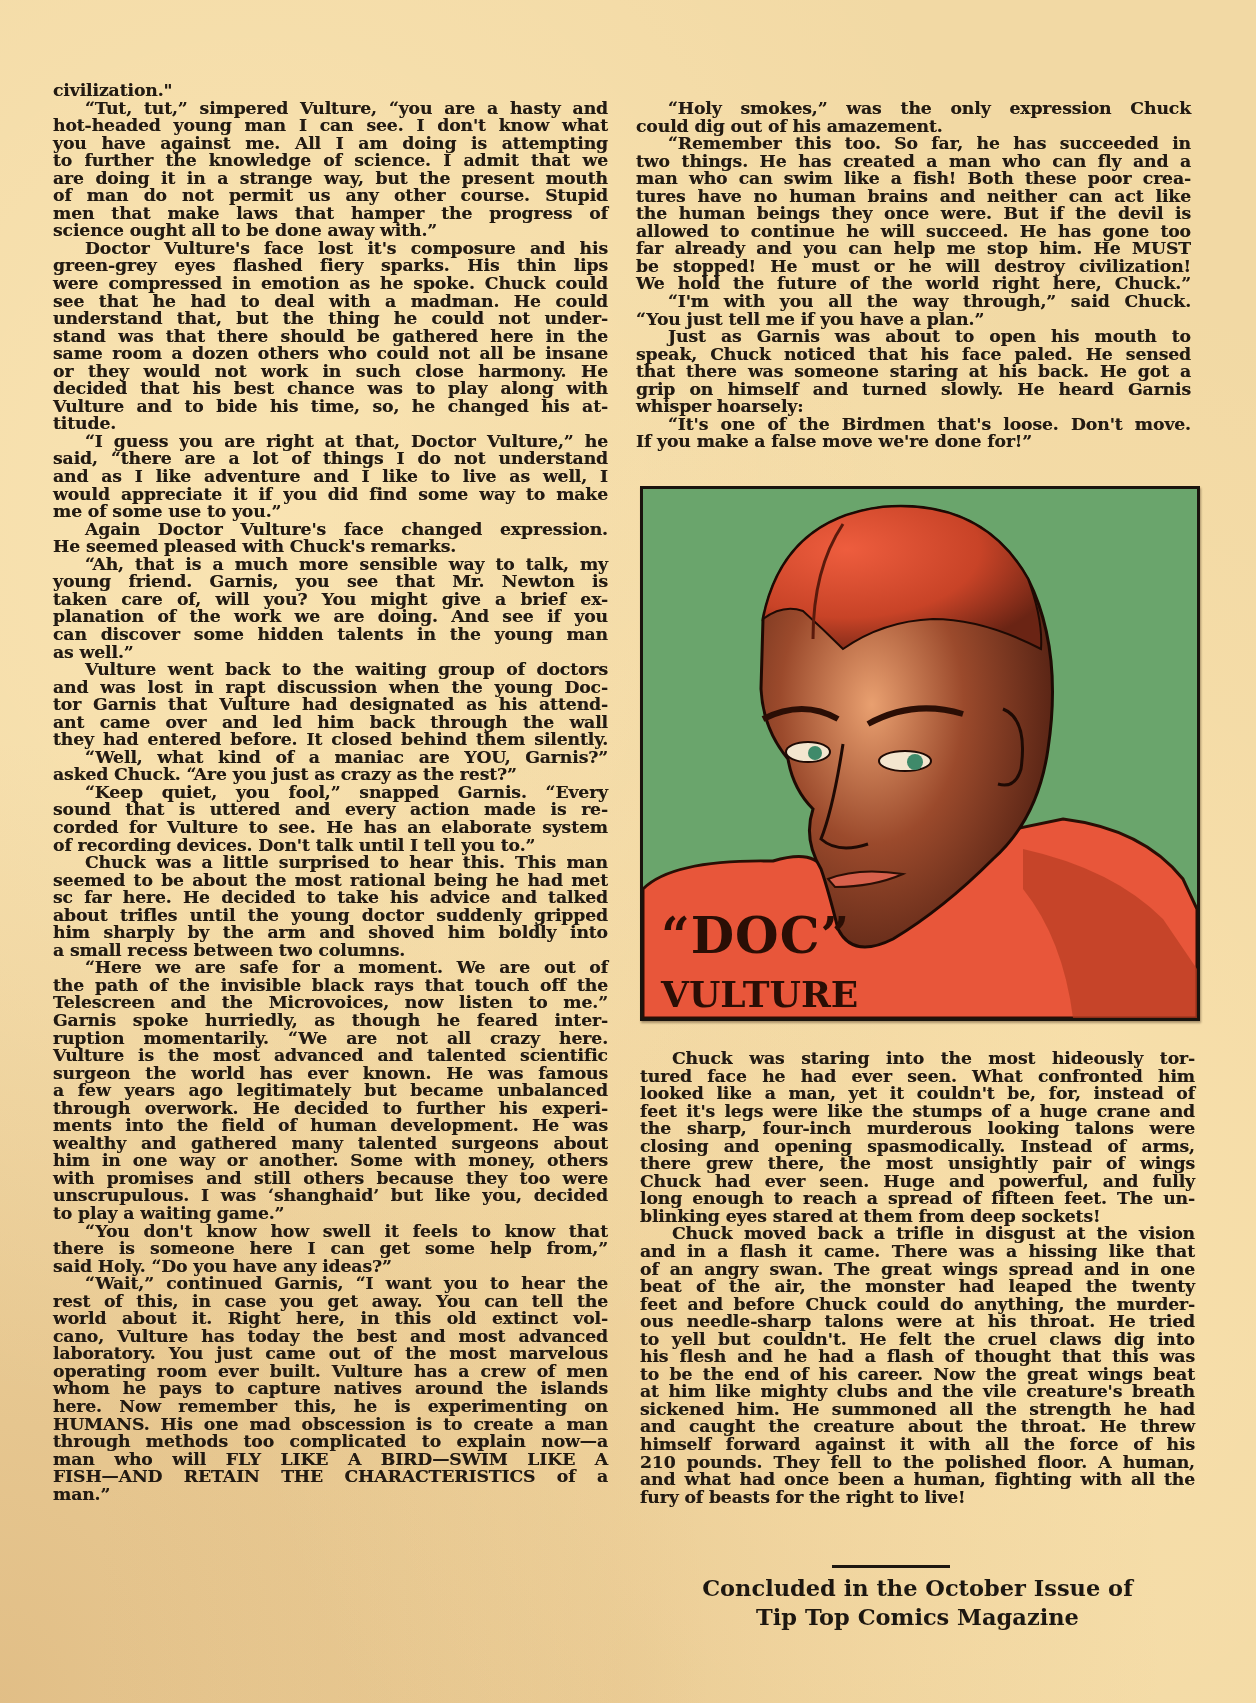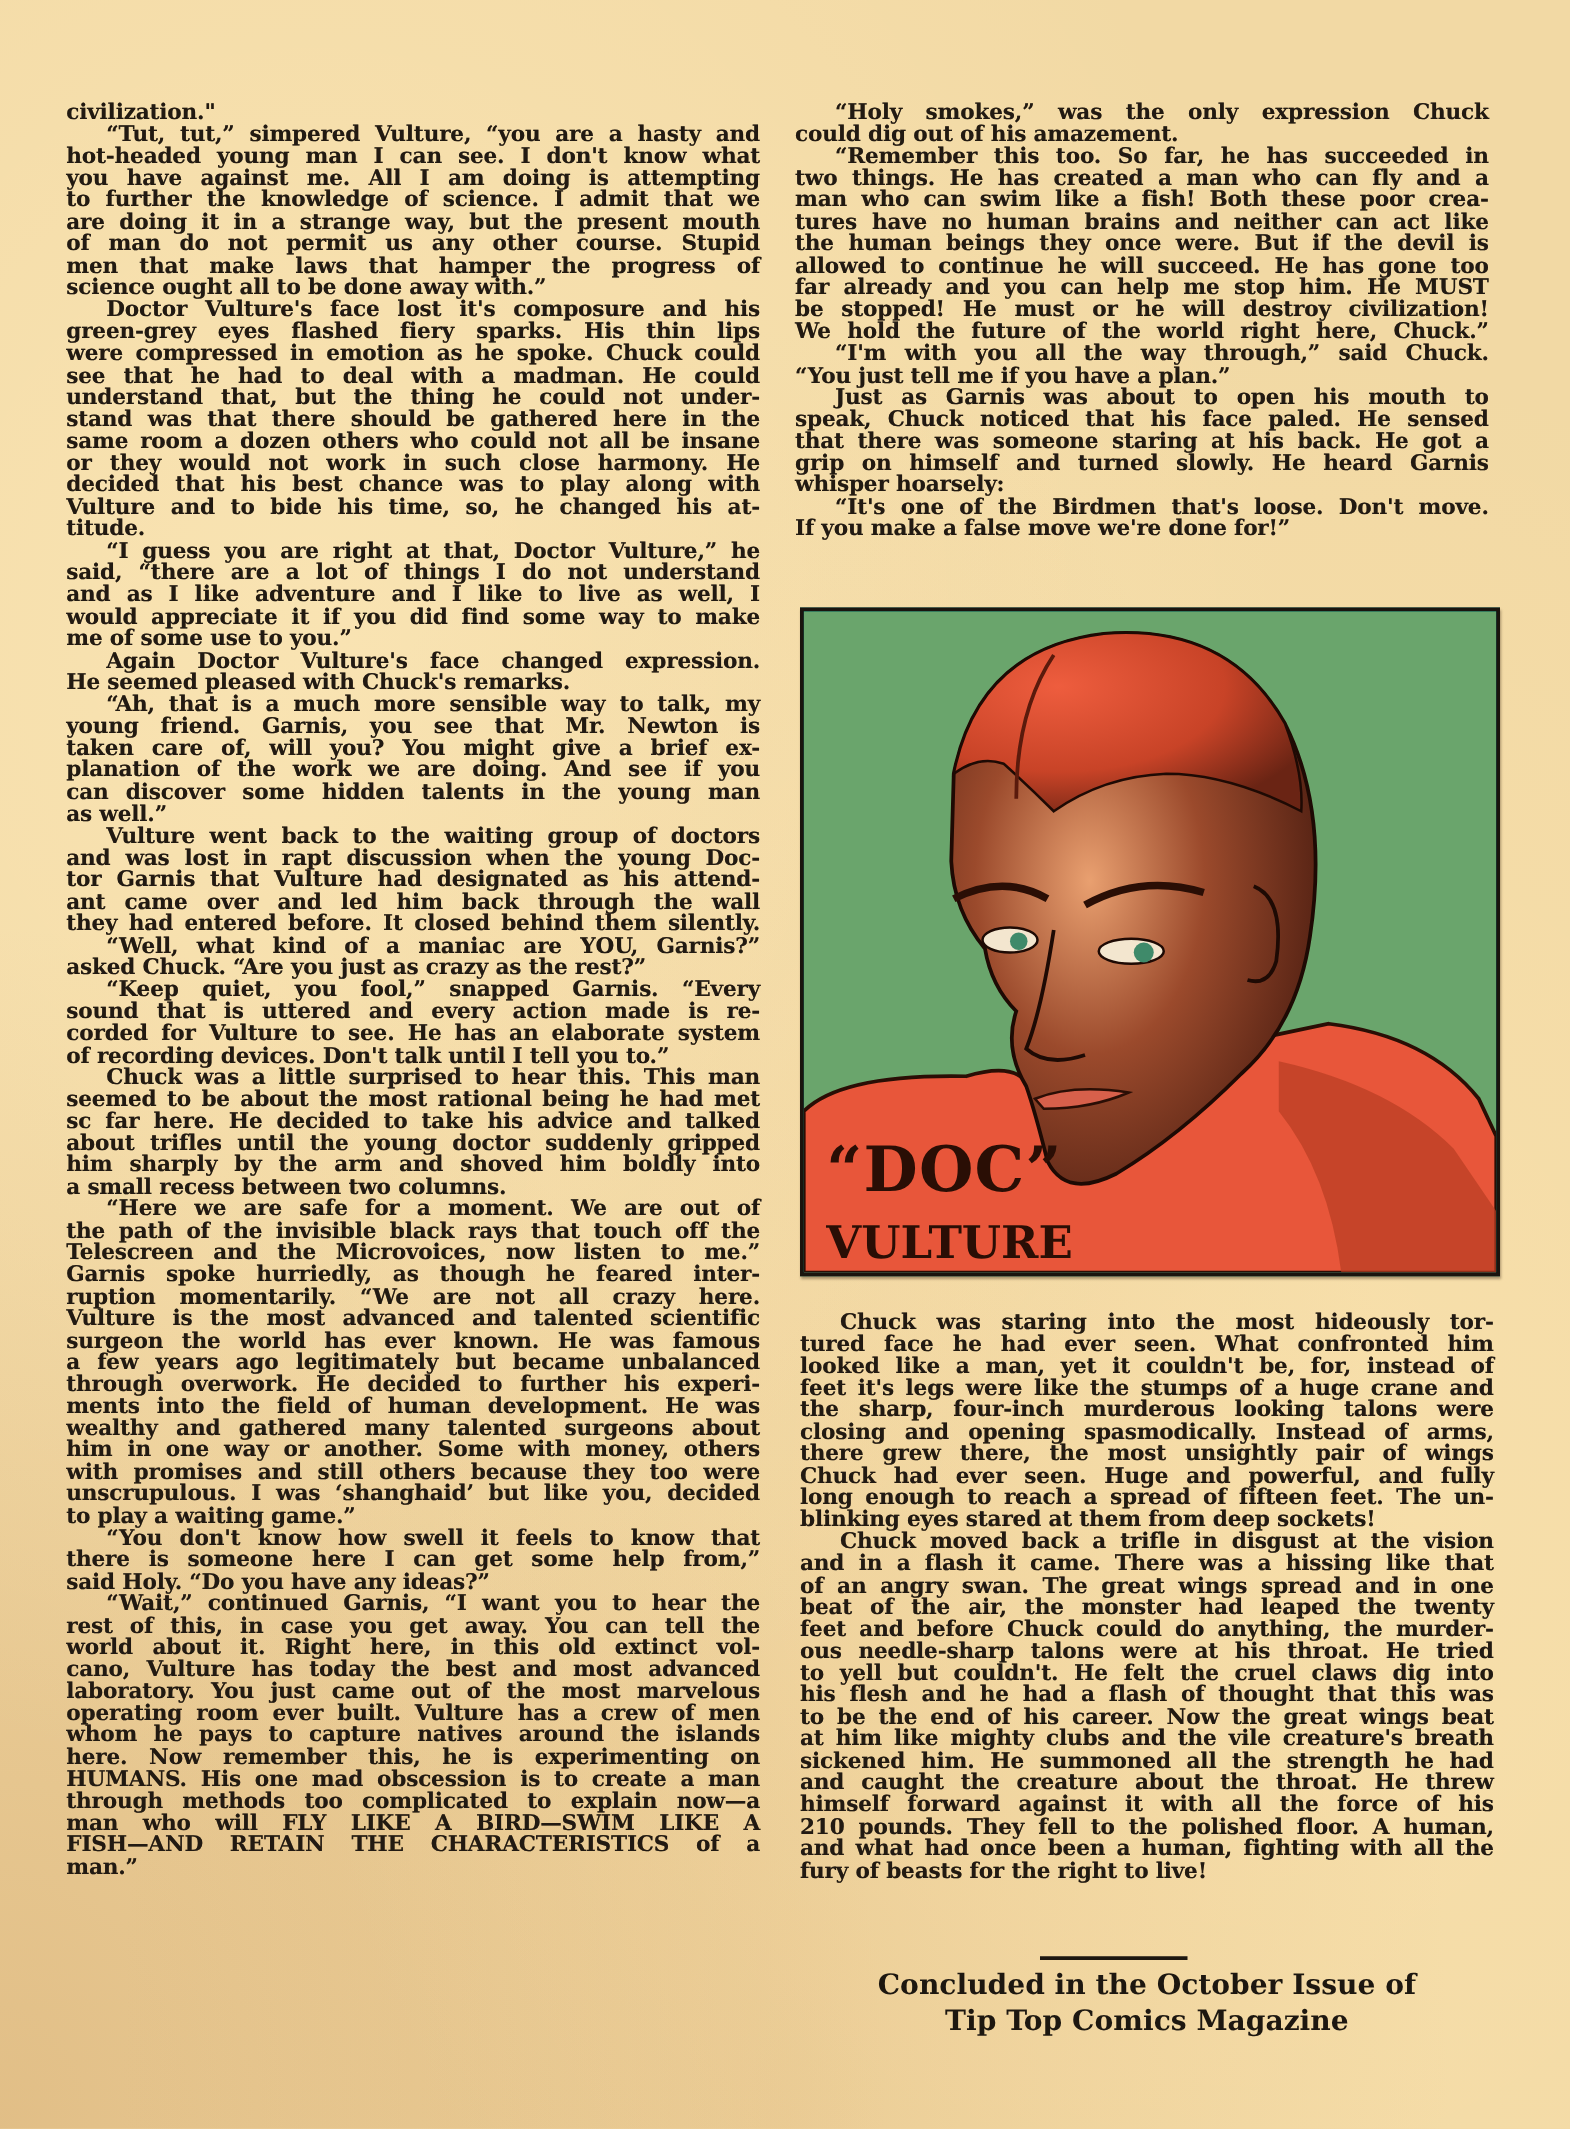--- a/index.html
+++ b/index.html
@@ -19,31 +19,31 @@
   .col {
     position: absolute;
     font-size: 17.3px;
     line-height: 17.55px;
     font-weight: bold;
     letter-spacing: -0.15px;
     color: #221a12;
     text-shadow: 0 0 0.4px rgba(30,20,10,0.5);
   }
   #col-left { left: 53px; top: 82px; width: 555px; }
-  #col-right-top { left: 636px; top: 82px; width: 555px; }
+  #col-right-top { left: 636px; top: 100px; width: 555px; }
   #col-right-bottom { left: 640px; top: 1050px; width: 555px; }
   .line {
     display: block; white-space: nowrap; height: 17.55px;
     text-align: justify; text-align-last: justify;
   }
   .line.last { text-align-last: left; }
   .line.indent { padding-left: 32px; }
   .panel {
     position: absolute; left: 640px; top: 486px; width: 554px; height: 529px;
-    border: 3px solid #1a140e; background: #0f766e; overflow: hidden;
+    border: 3px solid #1a140e; background: #86efac; overflow: hidden;
     box-shadow: 1px 2px 2px rgba(60,40,20,0.4);
   }
   .panel svg { position: absolute; left: 0; top: 0; }
   .caption {
     position: absolute; left: 18px; top: 418px;
     font-family: "DejaVu Serif", serif; font-weight: bold;
     color: #2a0e05; line-height: 58px;
   }
   .caption .doc { font-size: 50px; display: block; letter-spacing: 1px; }
   .caption .vulture { font-size: 36px; display: block; letter-spacing: 0px; }

